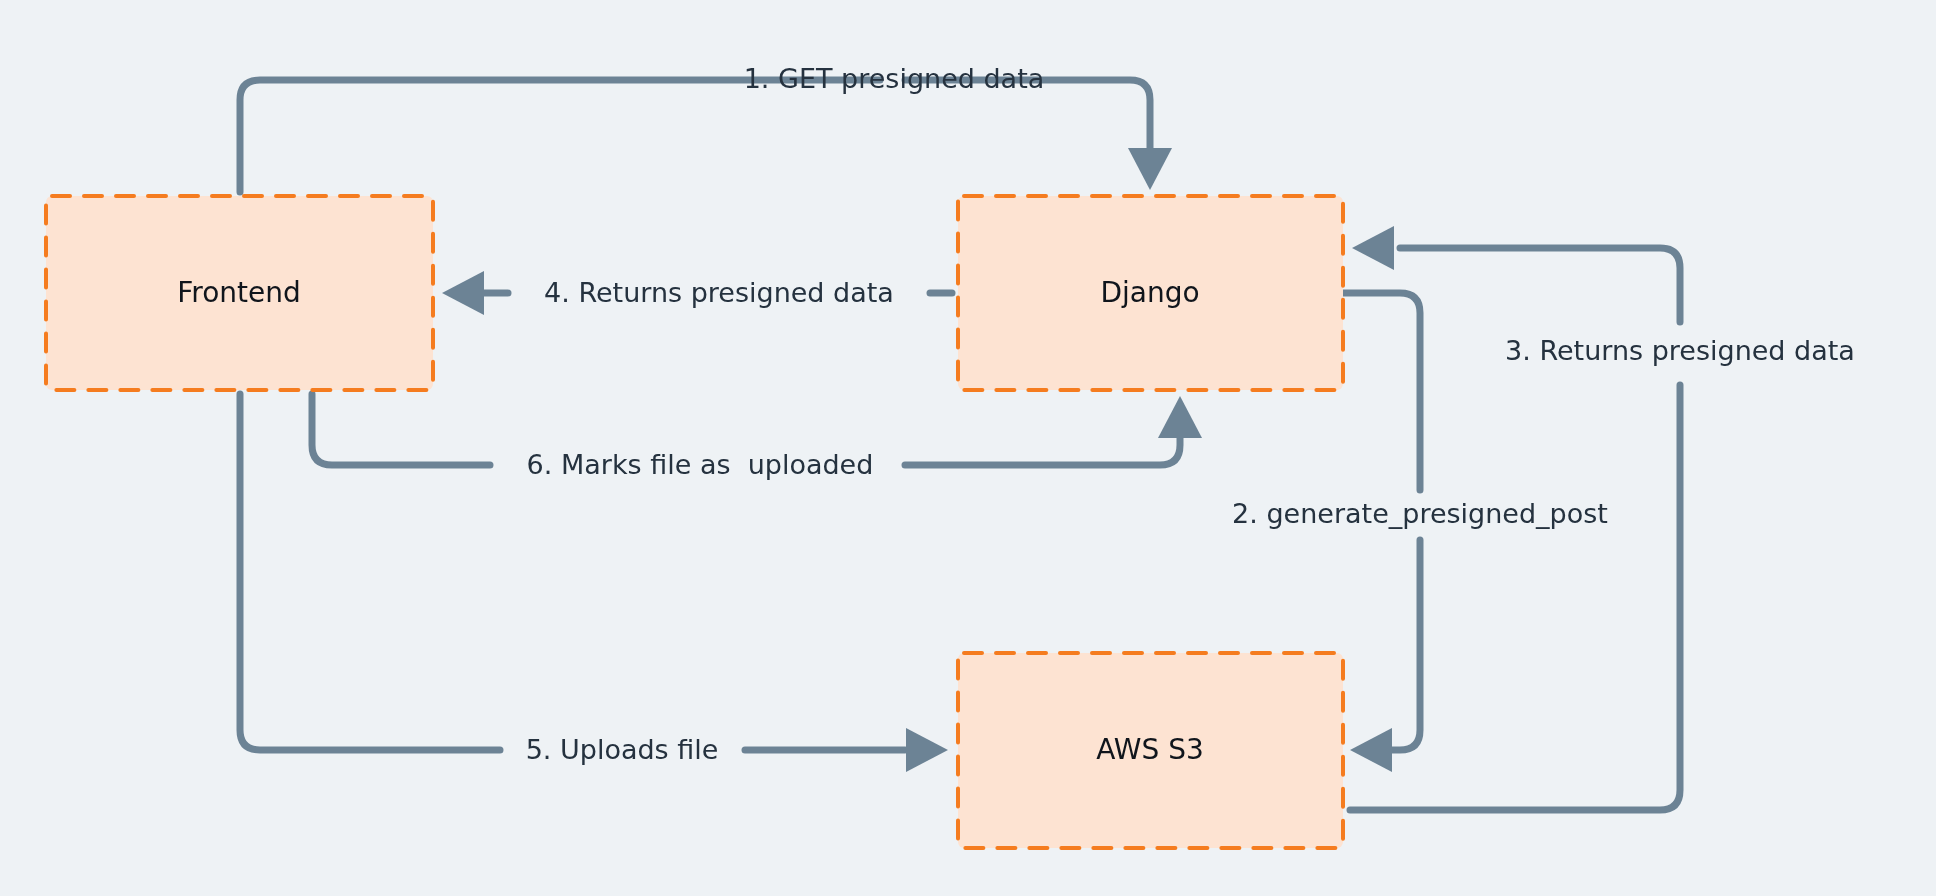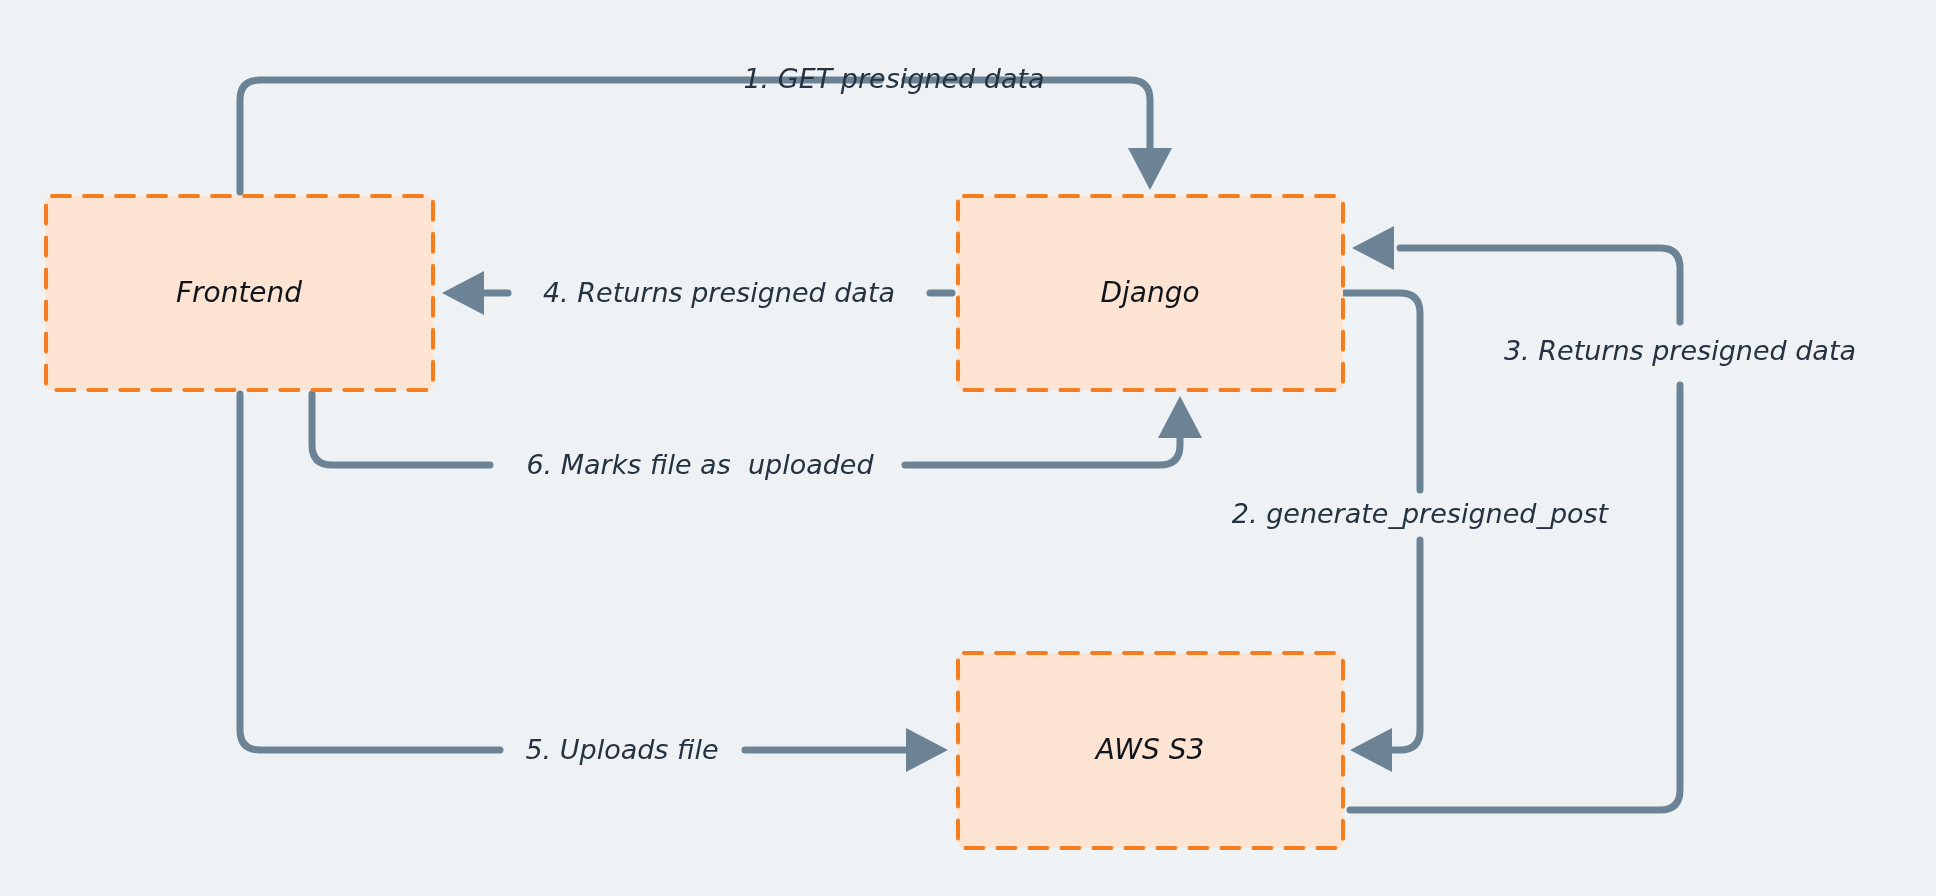--- a/index.html
+++ b/index.html
@@ -12,21 +12,20 @@
     width: 1936px;
     height: 896px;
     overflow: hidden;
     font-family: "DejaVu Sans", sans-serif;
   }
   #diagram-root {
     position: relative;
     width: 1936px;
     height: 896px;
     background: #eef2f5;
-    font-style: italic;
   }
   svg.diagram {
     display: block;
     width: 1936px;
     height: 896px;
   }
   .node-rect {
     fill: #fde3d2;
     stroke: #f57c1f;
     stroke-width: 4;

